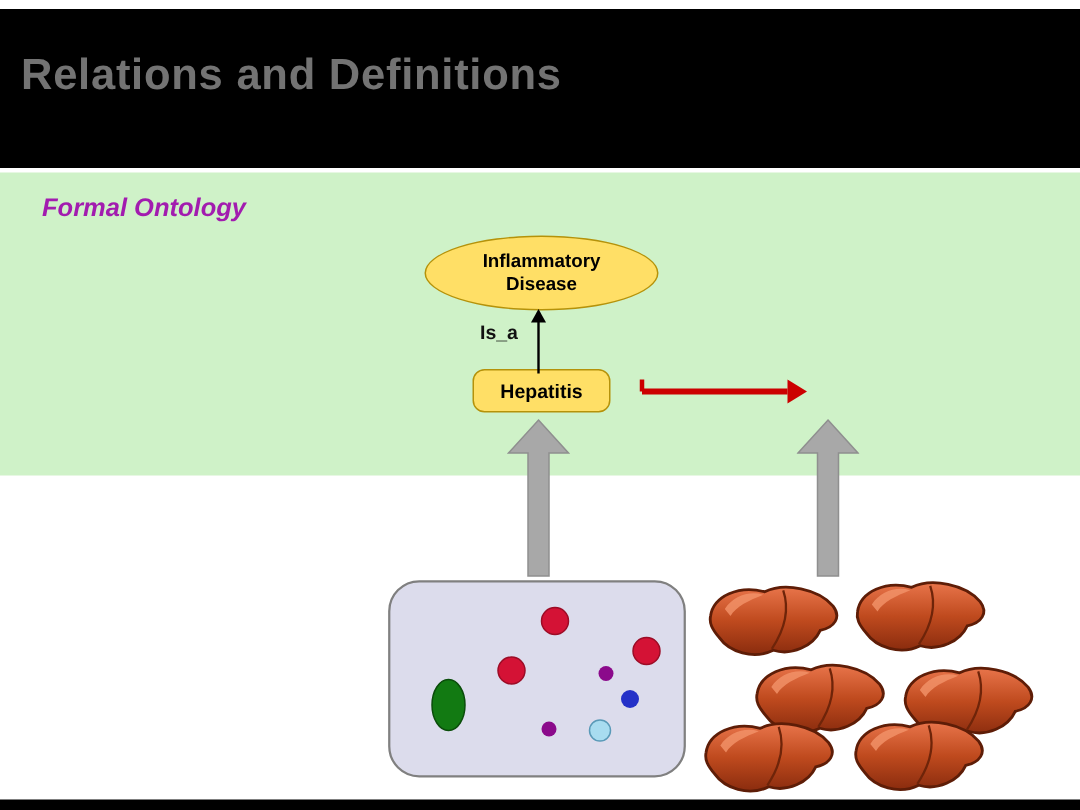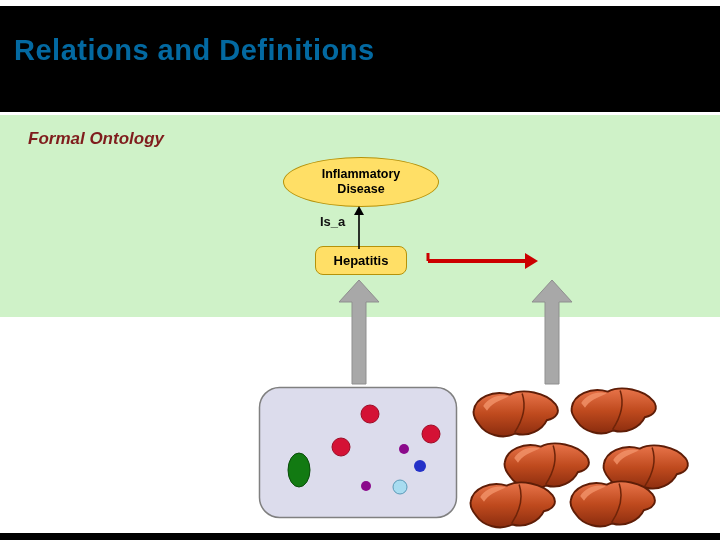--- a/index.html
+++ b/index.html
@@ -18,37 +18,37 @@
     position: absolute;
     left: 0; top: 6px;
     width: 720px; height: 106px;
     background: #000000;
   }
   .slide-title {
     position: absolute;
     left: 14px; top: 34px;
     font-size: 29px;
     font-weight: bold;
-    color: #0369a1;
+    color: #737373;
     letter-spacing: 0.5px;
     white-space: nowrap;
   }
   .ontology-panel {
     position: absolute;
     left: 0; top: 115px;
     width: 720px; height: 202px;
     background: #cff2c8;
   }
   .section-label {
     position: absolute;
     left: 28px; top: 129px;
     font-size: 17px;
     font-weight: bold;
     font-style: italic;
-    color: #7f1d1d;
+    color: #a21caf;
   }
   .node {
     position: absolute;
     display: flex;
     align-items: center;
     justify-content: center;
     text-align: center;
     background: #ffdf66;
     border: 1.5px solid #b5920a;
     font-weight: bold;

